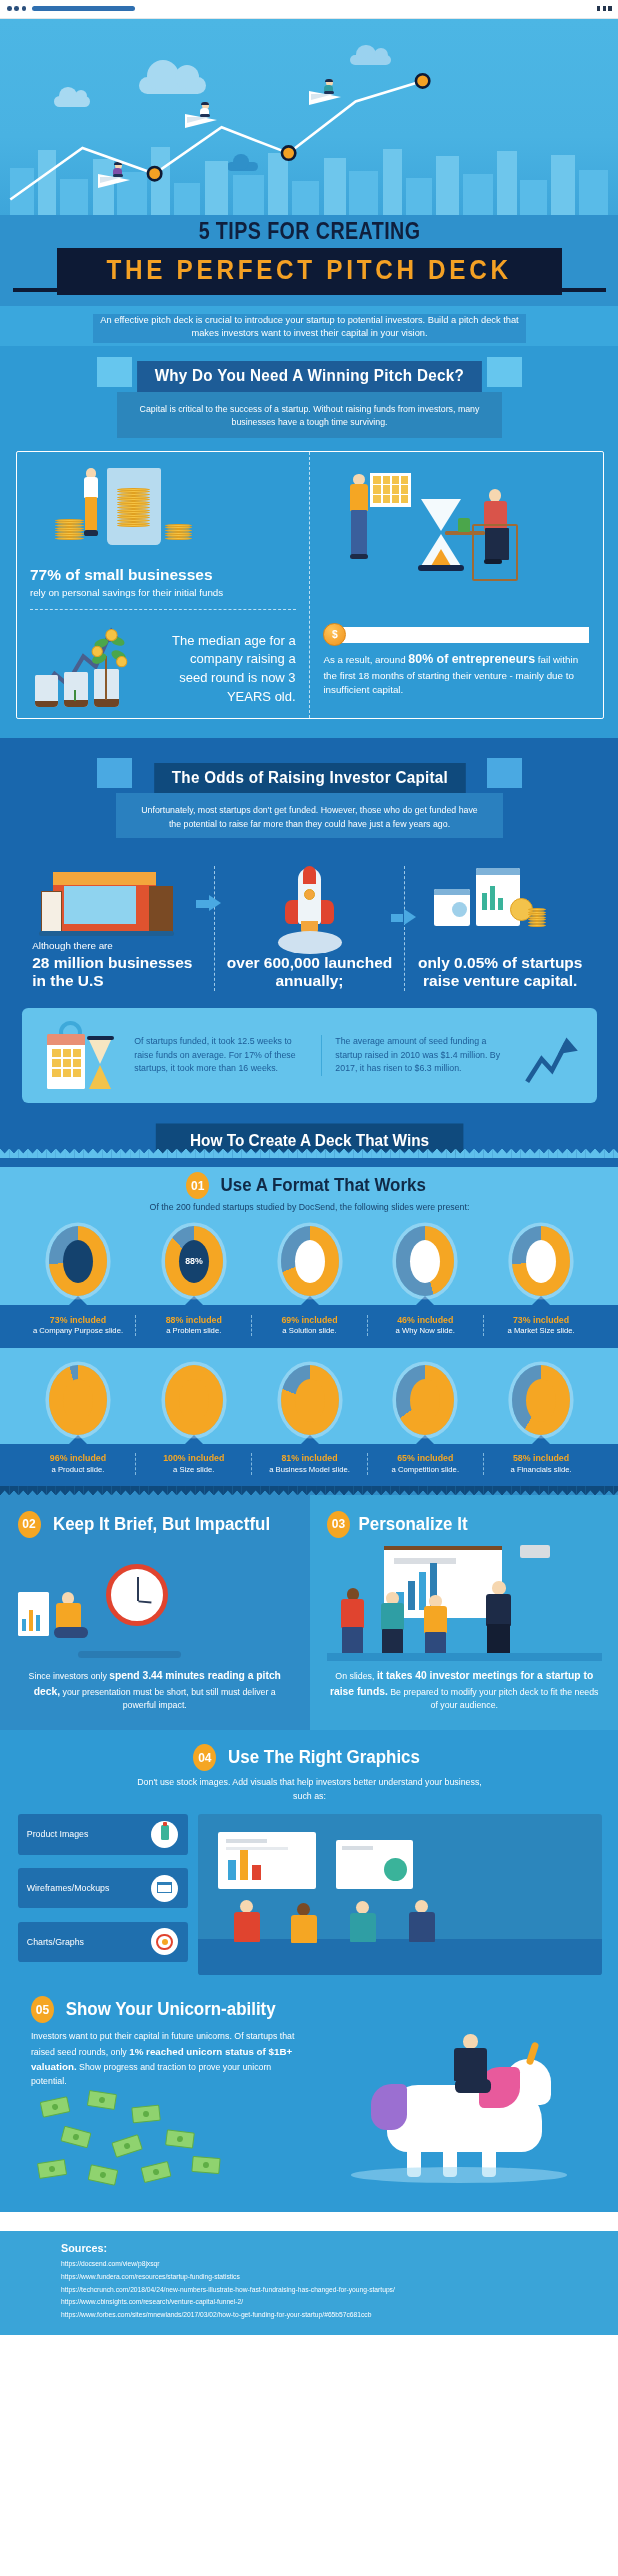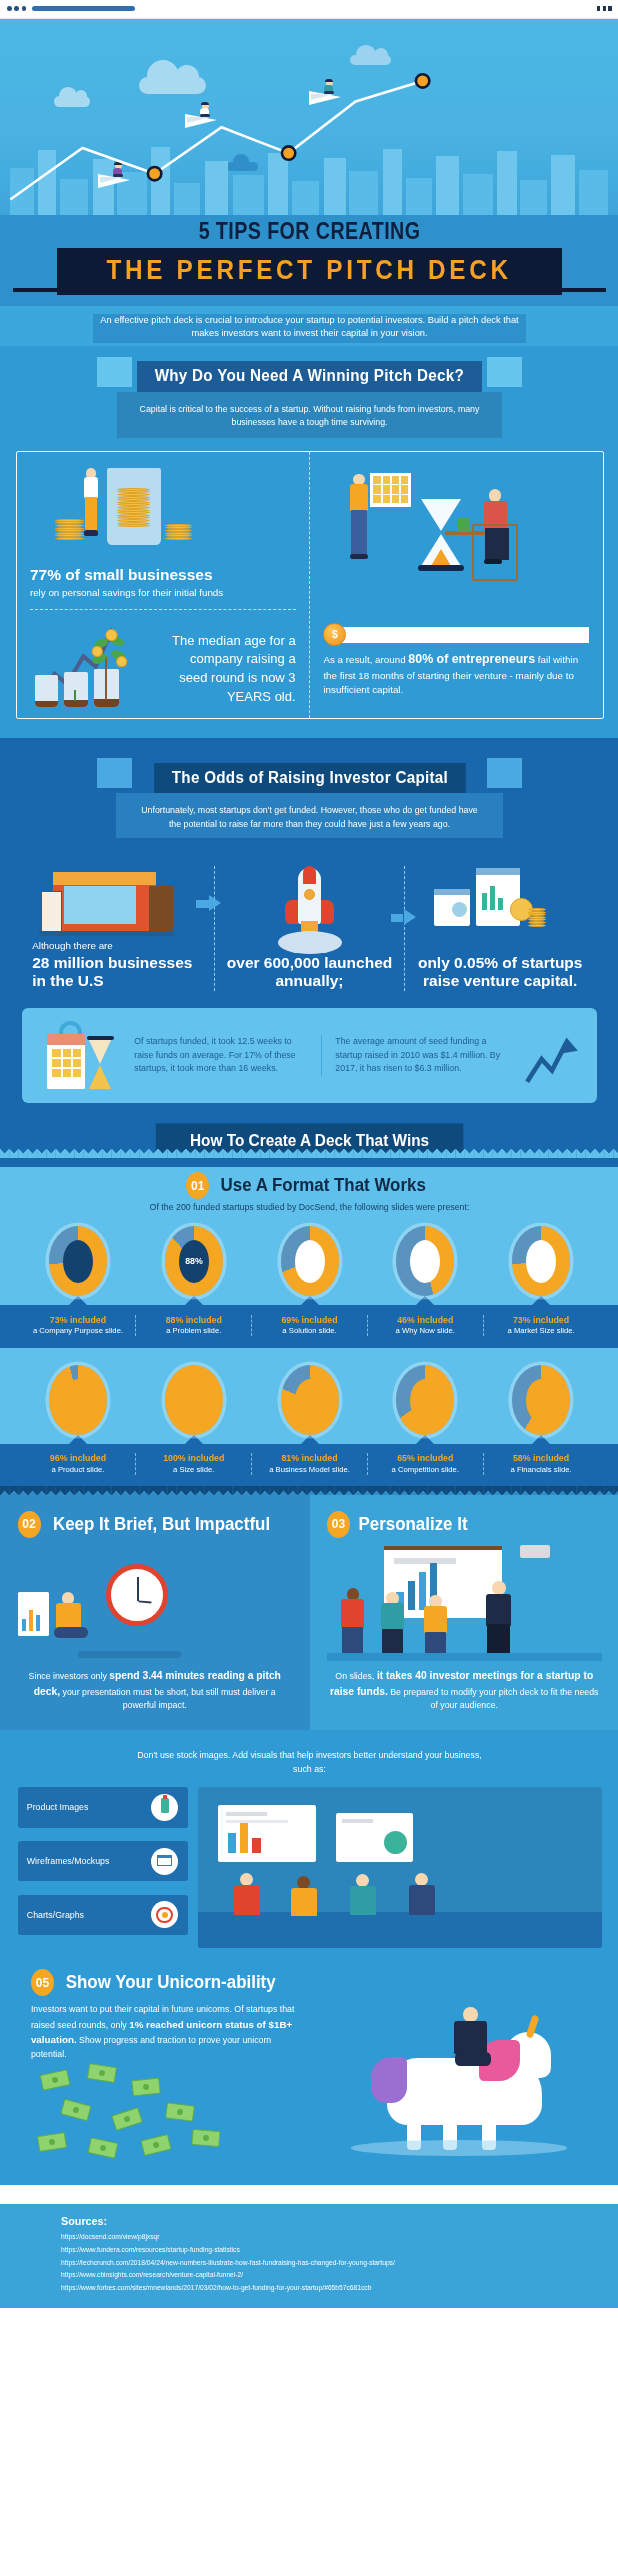--- a/index.html
+++ b/index.html
@@ -840,20 +840,24 @@
         </div>
         <div style="position:absolute;left:0;bottom:0;right:0;height:8.2px;background:#2d90c8;"></div>
       </div>
       <div class="sp-text">
         <span>On slides, </span><b>it takes 40 investor meetings for a startup to raise funds.</b><span> Be prepared to modify your pitch deck to fit the needs of your audience.</span>
       </div>
     </div>
   </div>
 
   <div class="step4">
+    <div class="step-head">
+      <div class="step-num">04</div>
+      <div class="step-title white">Use The Right Graphics</div>
+    </div>
     <div class="step4-sub">Don't use stock images. Add visuals that help investors better understand your business, such as:</div>
 
     <div class="step4-body">
       <div class="pill-col">
         <div class="pill">
           <span>Product Images</span>
           <span class="pill-icon">
             <span style="position:absolute;left:9.3px;top:4.1px;width:8.2px;height:15.5px;background:#3ab39a;border-radius:1.5px;"></span>
             <span style="position:absolute;left:11.3px;top:1.5px;width:4.1px;height:4.1px;background:#e0442f;border-radius:1px;"></span>
           </span>

